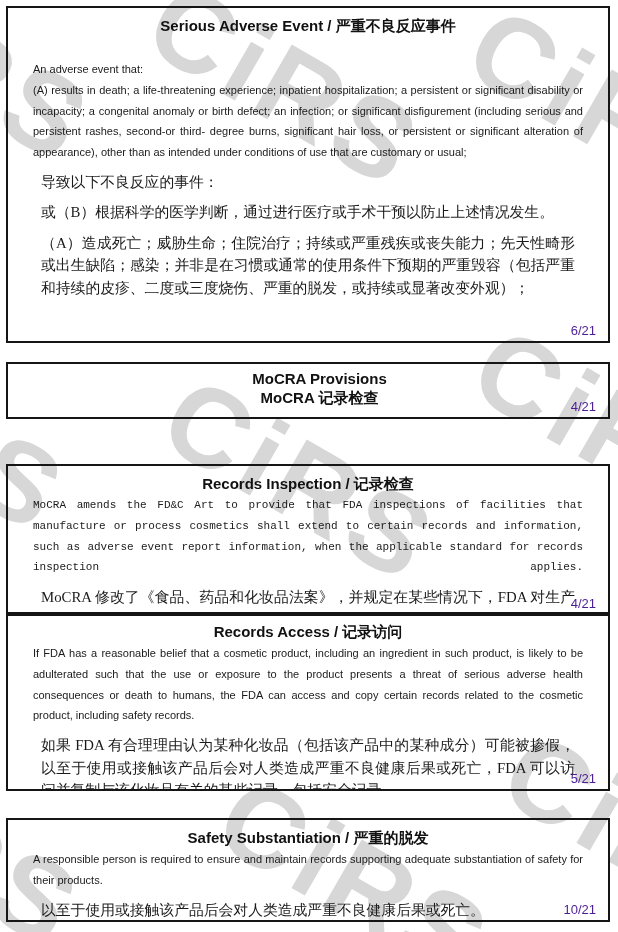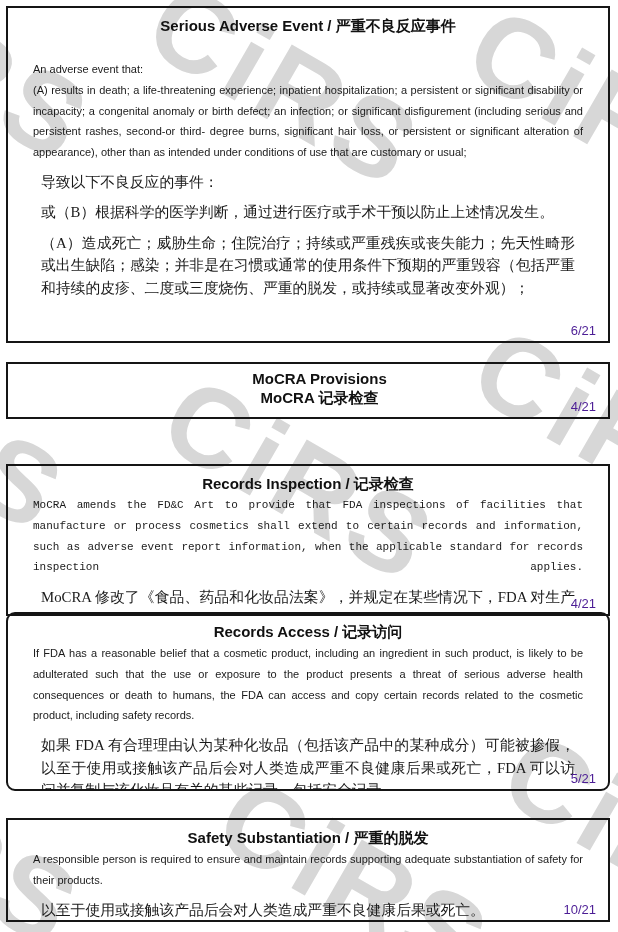--- a/index.html
+++ b/index.html
@@ -48,21 +48,21 @@
     box-sizing: border-box;
     border: 2px solid #151515;
     background: transparent;
     padding: 8px 25px 18px 25px;
     overflow: hidden;
     z-index: 1;
   }
   #slide1 { top: 6px;   height: 337px; }
   #slide2 { top: 362px; height: 57px; padding-top: 5px; padding-left: 48px; }
   #slide3 { top: 464px; height: 152px; }
-  #slide4 { top: 612px; height: 179px; border-radius: 9px; }
+  #slide4 { top: 612px; height: 179px; }
   #slide5 { top: 818px; height: 104px; }
 
   .title {
     margin: 0 0 2px 0;
     font-family: "Liberation Sans", sans-serif;
     font-size: 15px;
     line-height: 19px;
     font-weight: bold;
     text-align: center;
     color: #111;

